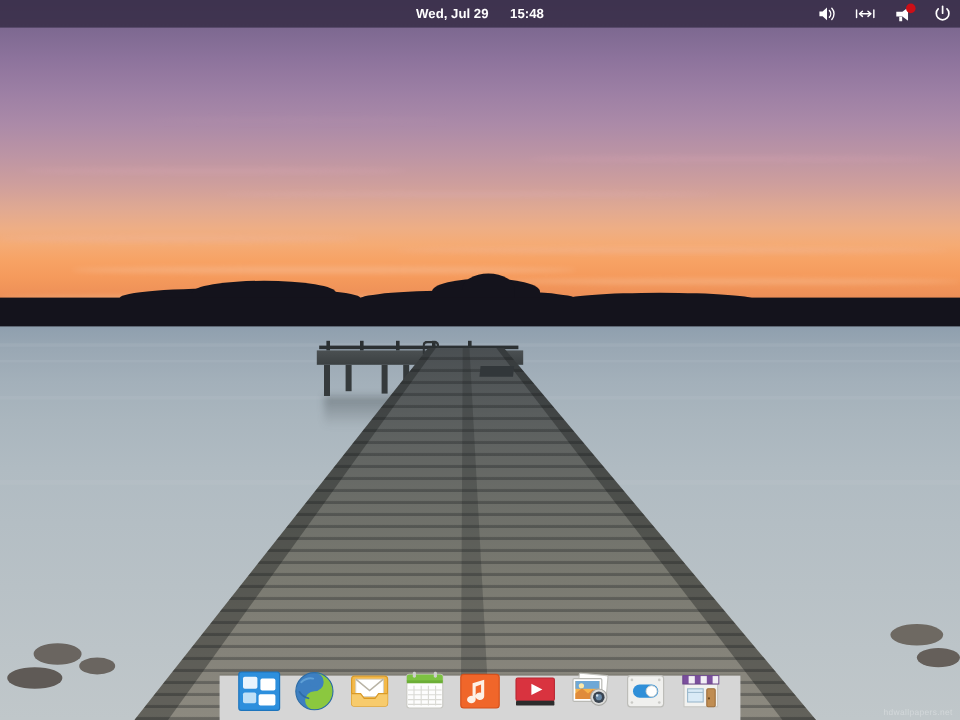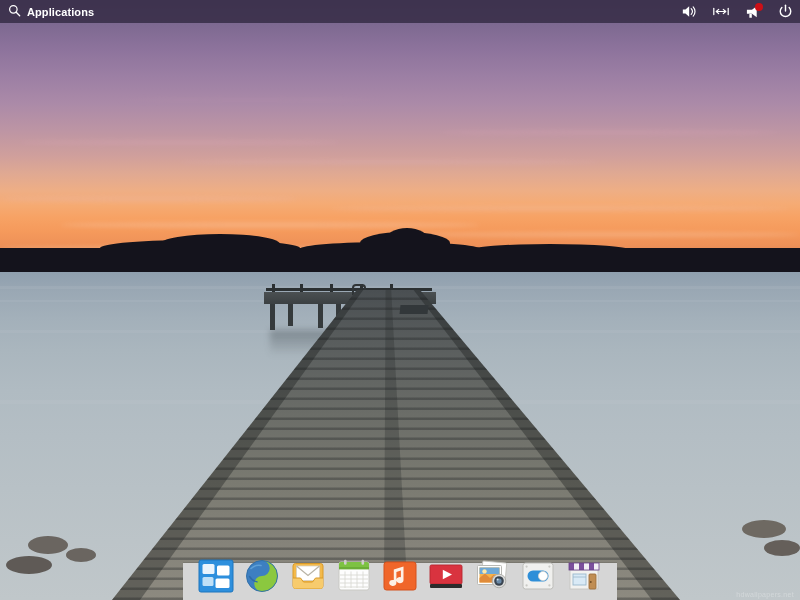--- a/index.html
+++ b/index.html
@@ -370,30 +370,25 @@
     <div class="rock rk2"></div>
     <div class="rock rk3"></div>
     <div class="rock rk4"></div>
     <div class="rock rk5"></div>
 
     <div class="watermark">hdwallpapers.net</div>
   </div>
 
   <div id="top-panel">
 
-    <div class="panel-left">
-      <span>
-        <svg width="13" height="13" viewBox="0 0 16 16">
-          <circle cx="6.6" cy="6.6" r="4.6" fill="none" stroke="#ffffff" stroke-width="1.5"></circle>
-          <line x1="10.1" y1="10.1" x2="14.4" y2="14.4" stroke="#ffffff" stroke-width="1.6" stroke-linecap="round"></line>
-        </svg>
-      </span>
-      <span class="applications-label">Applications</span>
-    </div>
-
+
+    <div class="panel-center">
+      <span class="clock-date">Wed, Jul 29</span>
+      <span class="clock-time">15:48</span>
+    </div>
 
     <div class="panel-right">
 
       <div class="tray-icon">
         <svg width="17" height="15" viewBox="0 0 20 18">
           <path d="M2 6.6h3.2L9.6 2.6v12.8L5.2 11.4H2z" fill="#ffffff"></path>
           <path d="M12 5.6a5 5 0 0 1 0 6.8" fill="none" stroke="#ffffff" stroke-width="1.4" stroke-linecap="round"></path>
           <path d="M14.4 3.4a8.2 8.2 0 0 1 0 11.2" fill="none" stroke="#ffffff" stroke-width="1.4" stroke-linecap="round"></path>
         </svg>
       </div>

